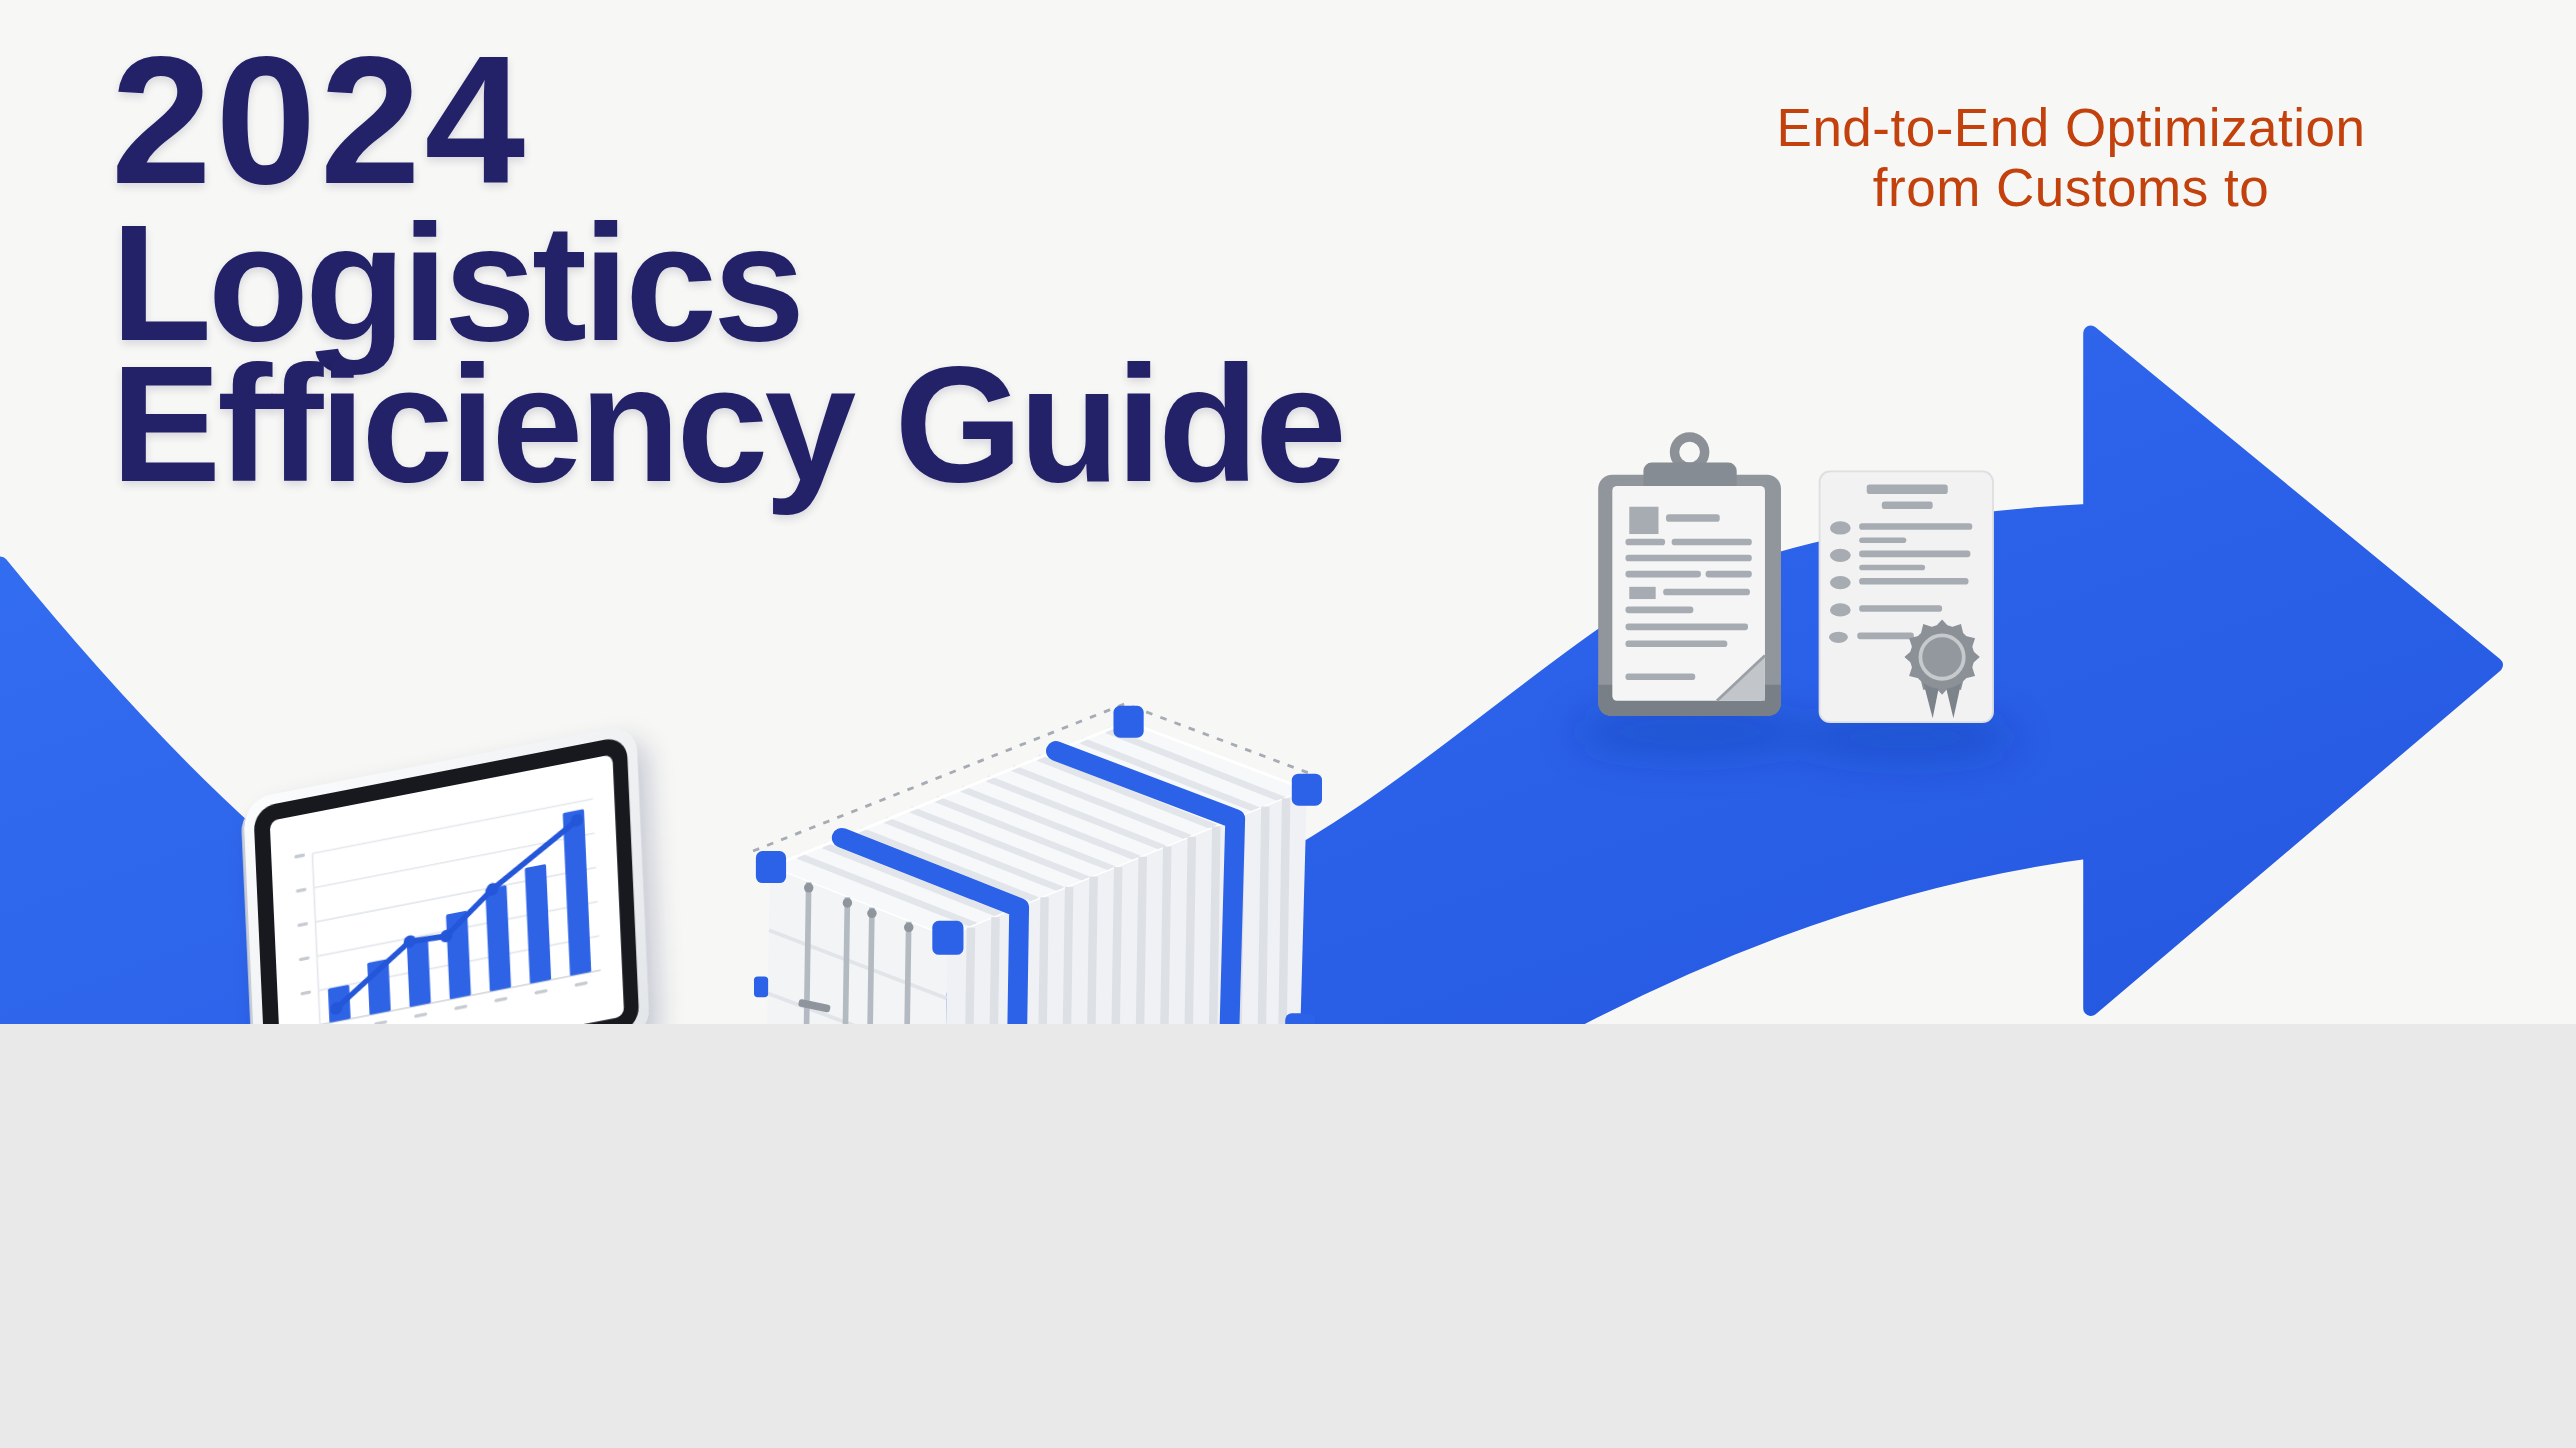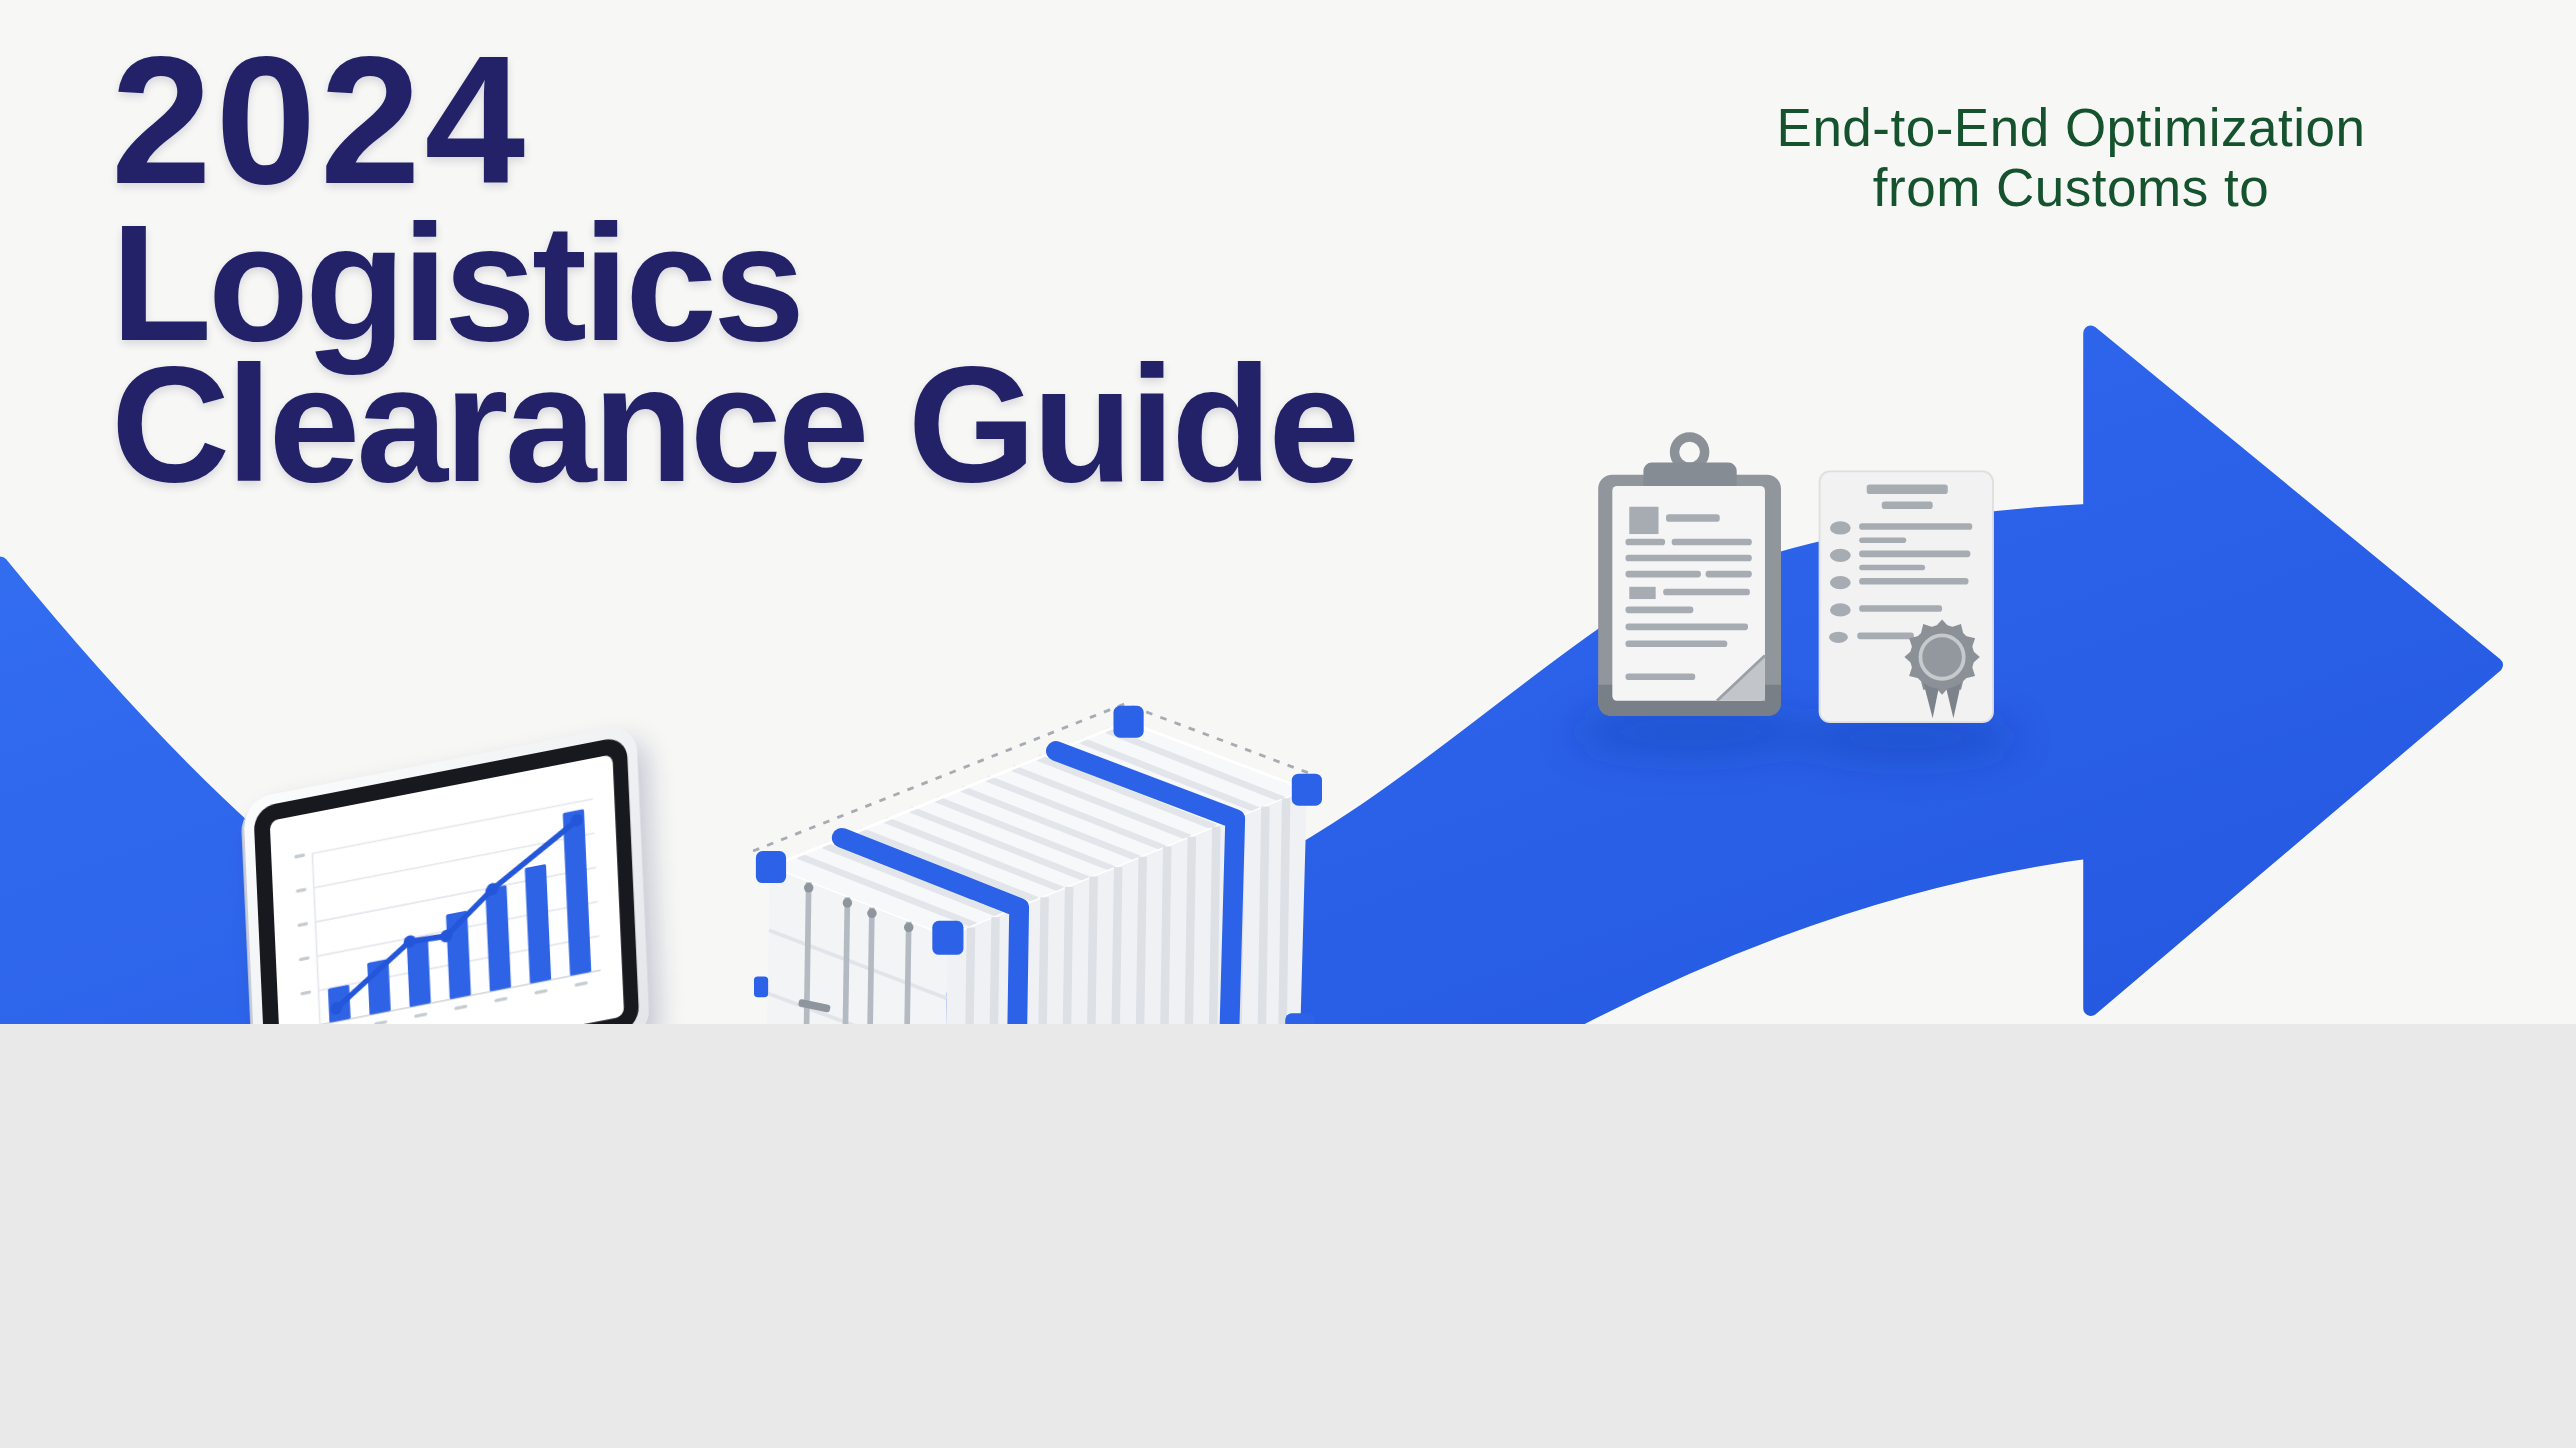--- a/index.html
+++ b/index.html
@@ -21,21 +21,21 @@
     text-shadow:0 3.8px 8.5px rgba(25,25,80,0.14);
     white-space:nowrap;
   }
   .title-line-1{font-size:181px; line-height:185px; letter-spacing:3.8px;}
   .title-line{font-size:165px; line-height:141px; letter-spacing:-3.8px;}
   .title-line.first-rest{margin-top:-5.7px;}
 
   
   .subtitle{
     position:absolute; left:1689px; top:98px; width:764px; z-index:6;
-    color:#14532d; font-size:53px; line-height:60px; font-weight:400;
+    color:#c2410c; font-size:53px; line-height:60px; font-weight:400;
     text-align:center; letter-spacing:0.5px;
   }
 
   
   .monitor-head{
     position:absolute; left:243px; top:800px; width:400px; height:313px; z-index:4;
     transform:matrix(0.982,-0.191,0.045,1,0,0); transform-origin:0 0;
   }
   .monitor-frame{
     position:absolute; inset:0; background:linear-gradient(145deg,#fbfcfd,#e3e6e9);
@@ -96,21 +96,21 @@
       <ellipse cx="480" cy="1425" rx="300" ry="72" fill="#122f8f" opacity="0.28"></ellipse>
       <ellipse cx="1120" cy="1280" rx="350" ry="85" fill="#122f8f" opacity="0.30"></ellipse>
       <ellipse cx="1791" cy="776" rx="125" ry="28" fill="#122f8f" opacity="0.25"></ellipse>
       <ellipse cx="2020" cy="782" rx="118" ry="26" fill="#122f8f" opacity="0.25"></ellipse>
     </g>
   </svg>
 
   <div class="title">
     <div class="title-line-1">2024</div>
     <div class="title-line">Logistics</div>
-    <div class="title-line">Clearance Guide</div>
+    <div class="title-line">Efficiency Guide</div>
   </div>
 
   <div class="subtitle">
     <div>End-to-End Optimization</div>
     <div>from Customs to</div>
   </div>
 
   <svg class="monitor-stand" width="377" height="377" viewBox="300 1100 400 400">
     <defs>
       <linearGradient id="standGrad" x1="0" y1="0" x2="1" y2="1">

